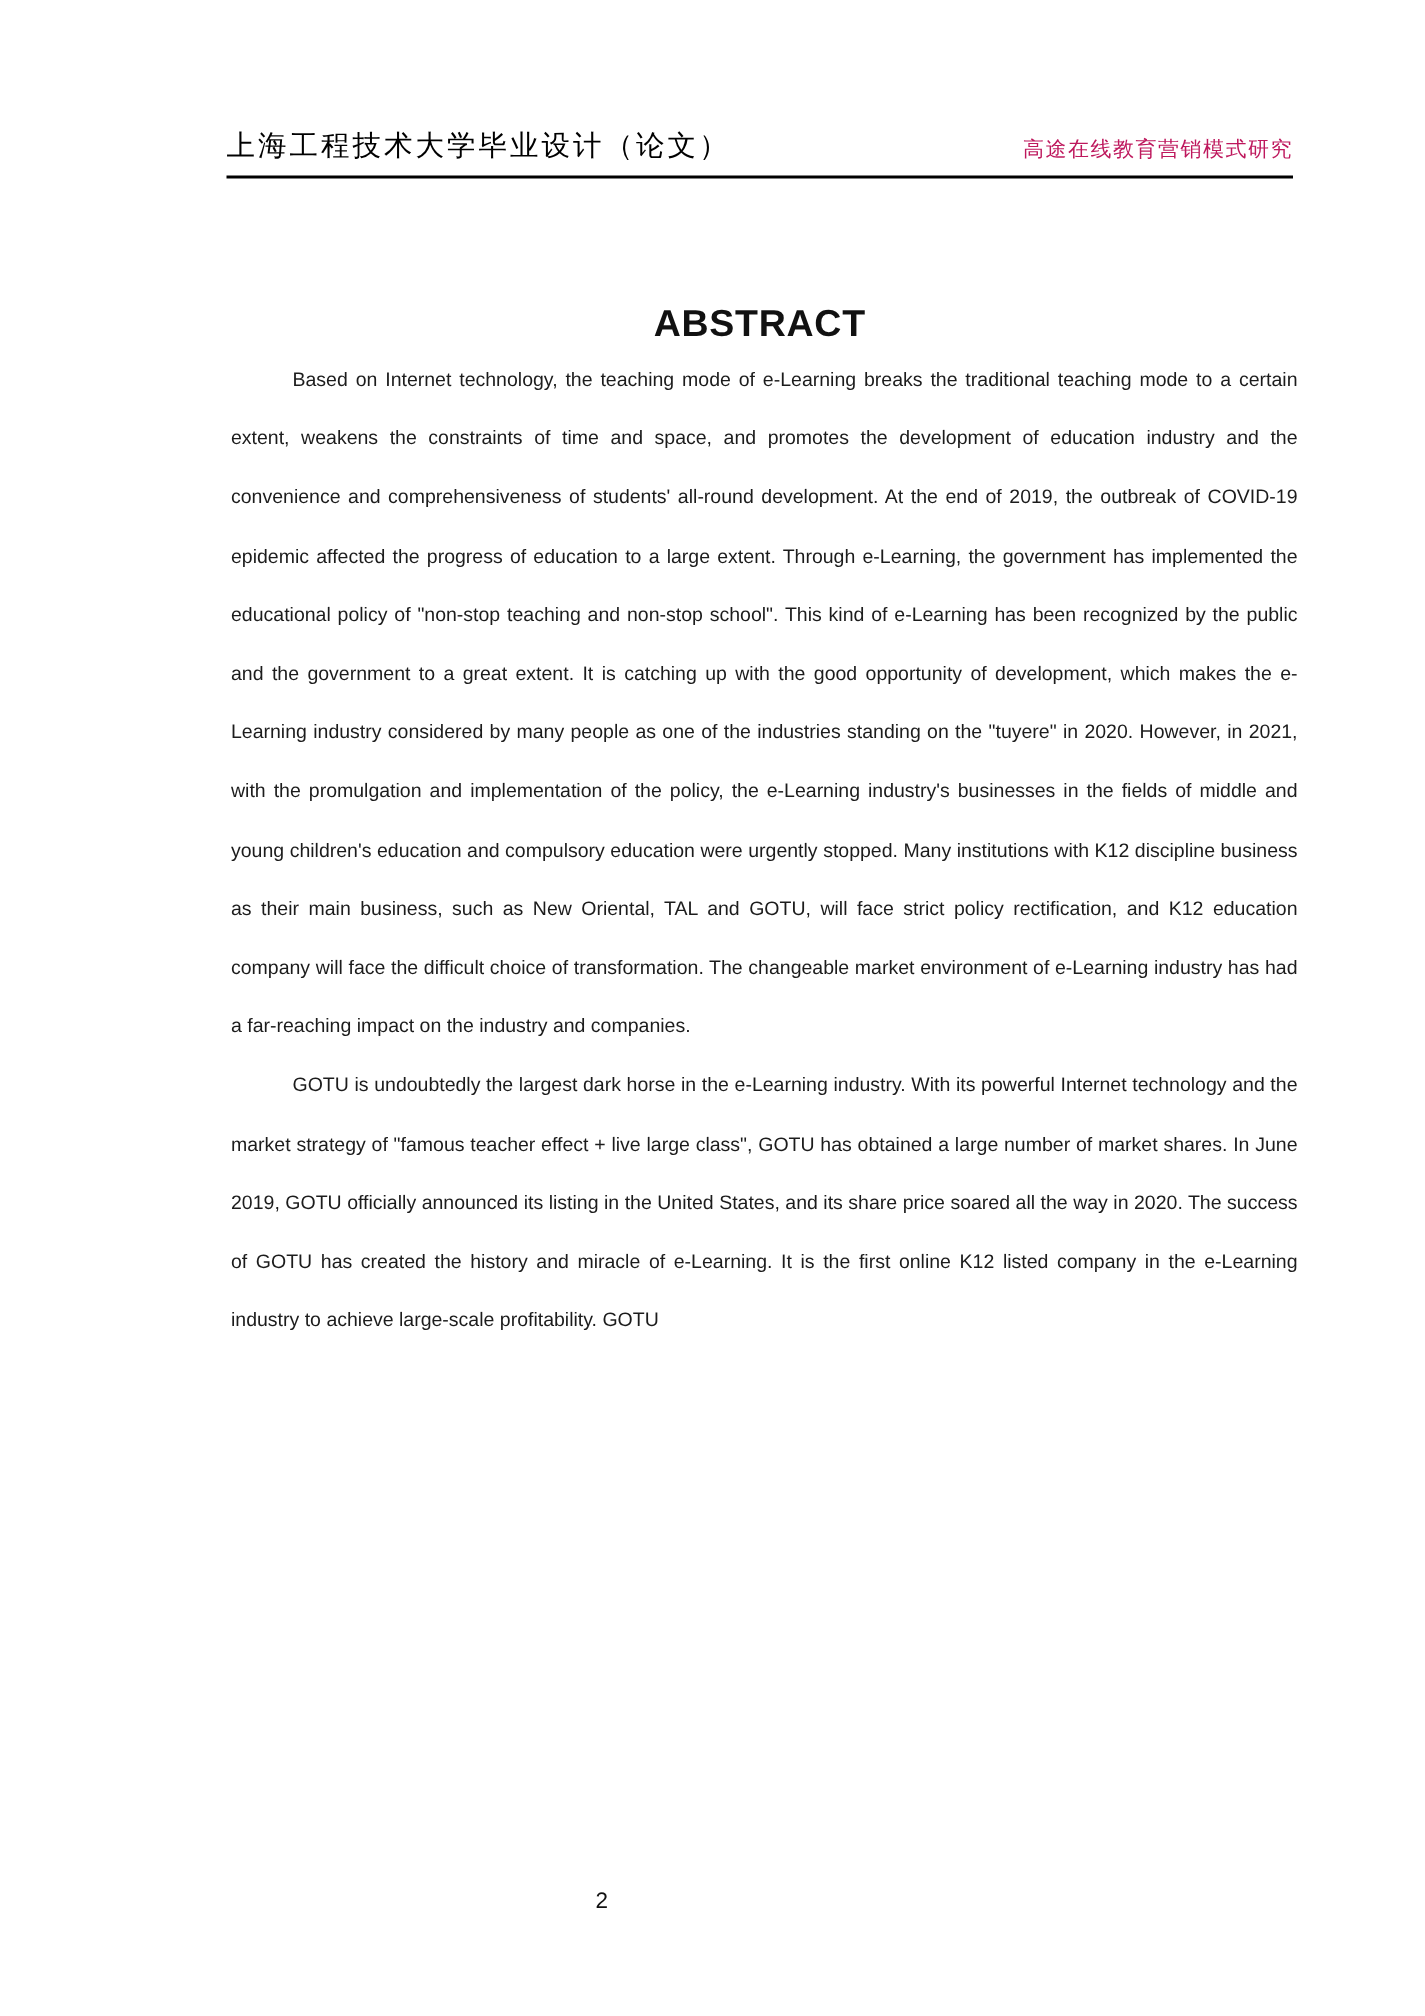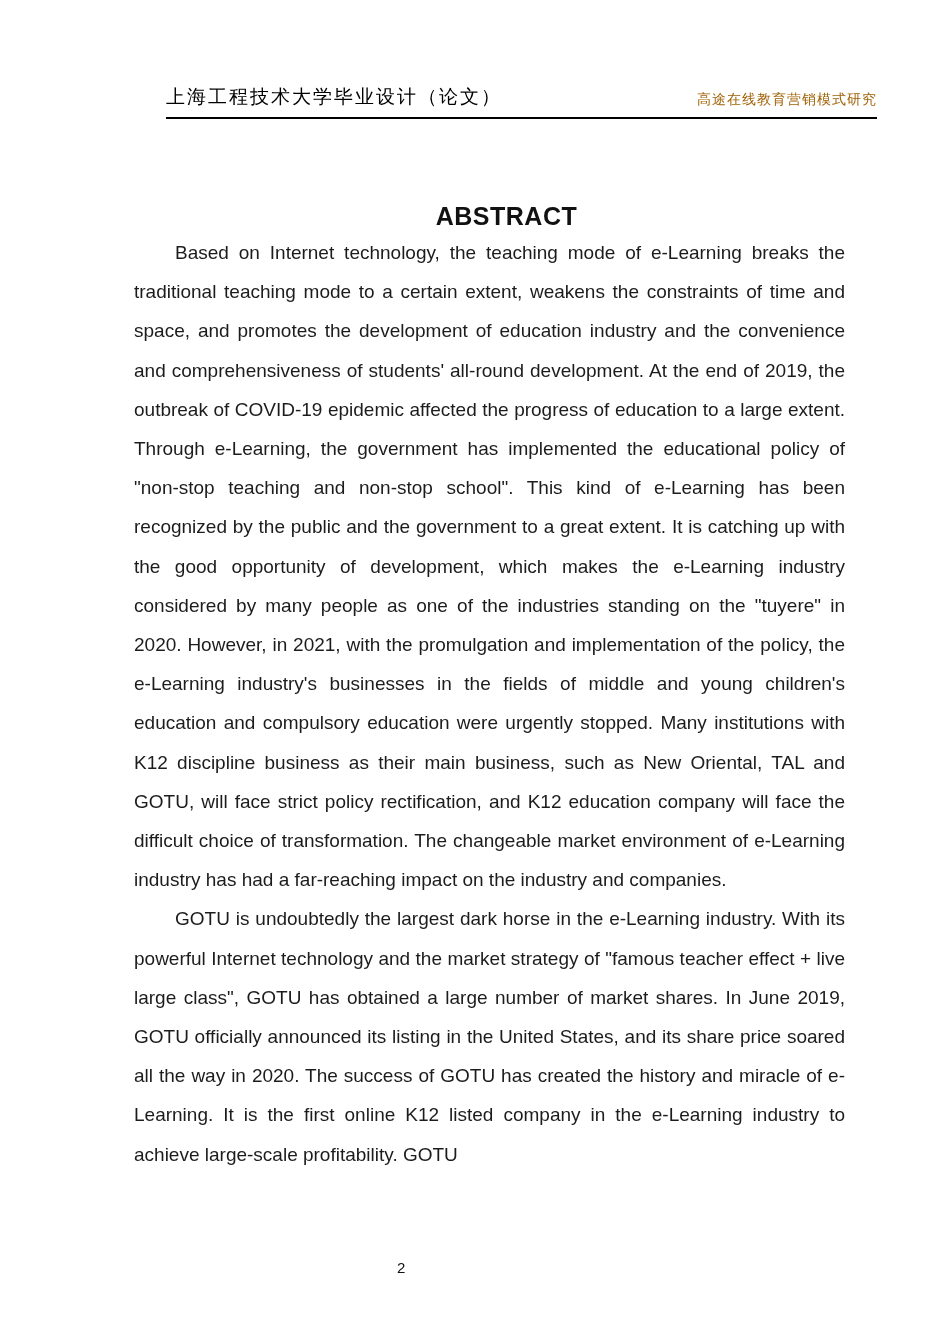--- a/index.html
+++ b/index.html
@@ -17,52 +17,51 @@
       position: absolute;
       top: 84px;
       left: 151px;
       width: 711px;
       display: flex;
       justify-content: space-between;
       align-items: flex-end;
       border-bottom: 2px solid #000000;
       padding-bottom: 7px;
       font-family: "Liberation Serif", "DejaVu Serif", serif;
-      margin-left: 15px;
     }
     .header-left {
       font-size: 19px;
       letter-spacing: 2px;
       color: #000000;
       white-space: nowrap;
     }
     .header-right {
       font-size: 14px;
       letter-spacing: 1px;
-      color: #a16207;
+      color: #be185d;
       white-space: nowrap;
       padding-bottom: 1px;
     }
     .abstract-title {
       position: absolute;
       top: 202px;
       left: 151px;
       width: 711px;
       text-align: center;
       font-weight: 700;
       font-size: 25px;
       letter-spacing: 0.5px;
       color: #111111;
     }
     .body-text {
       position: absolute;
       top: 233px;
-      left: 134px;
+      left: 154px;
       width: 711px;
-      font-size: 19px;
+      font-size: 13px;
       line-height: 39.2px;
       text-align: justify;
       color: #1c1c1c;
     }
     .body-text p {
       margin: 0;
       text-indent: 41px;
     }
     .page-number {
       position: absolute;

